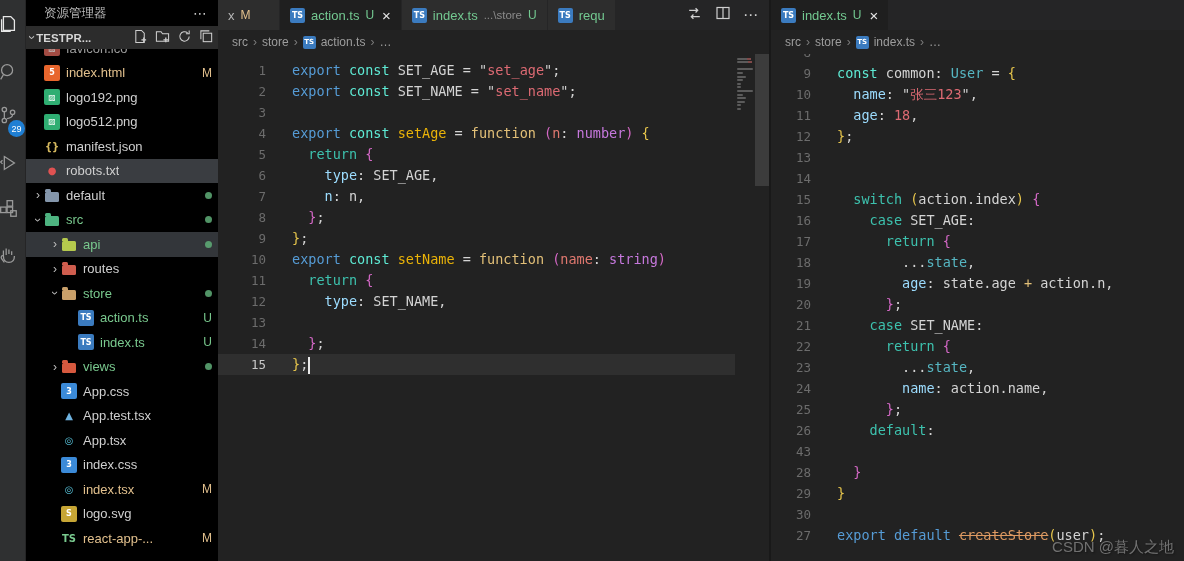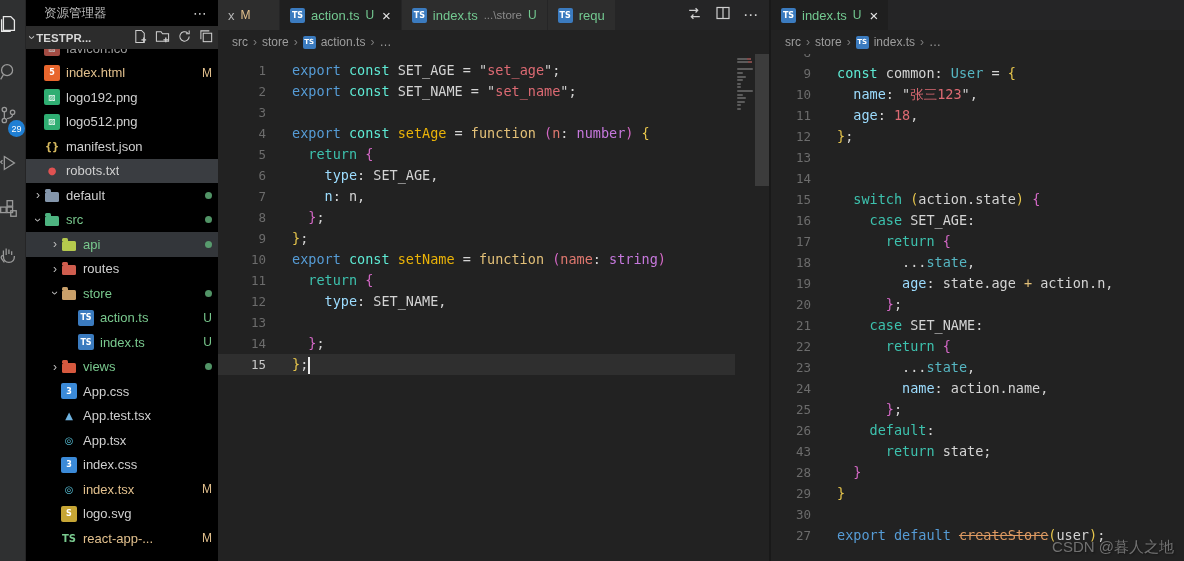--- a/index.html
+++ b/index.html
@@ -395,33 +395,33 @@
       </div>
       <div class="codewrap">
         <div class="code" id="code-right">
             <div class="line" style="margin-top: -12px;"><span class="lnum">8</span><span class="lcode"></span></div>
             <div class="line"><span class="lnum">9</span><span class="lcode"><span class="tk-cst">const </span><span class="tk-txt">common: </span><span class="tk-typ2">User </span><span class="tk-op">= </span><span class="tk-b1">{</span></span></div>
             <div class="line"><span class="lnum">10</span><span class="lcode"><span class="tk-txt">  </span><span class="tk-prop">name</span><span class="tk-txt">: </span><span class="tk-q">"</span><span class="tk-str">张三123</span><span class="tk-q">"</span><span class="tk-txt">,</span></span></div>
             <div class="line"><span class="lnum">11</span><span class="lcode"><span class="tk-txt">  </span><span class="tk-prop">age</span><span class="tk-txt">: </span><span class="tk-num">18</span><span class="tk-txt">,</span></span></div>
             <div class="line"><span class="lnum">12</span><span class="lcode"><span class="tk-b1">}</span><span class="tk-txt">;</span></span></div>
             <div class="line"><span class="lnum">13</span><span class="lcode"></span></div>
             <div class="line"><span class="lnum">14</span></div>
-            <div class="line"><span class="lnum">15</span><span class="lcode"><span class="tk-txt">  </span><span class="tk-ctl">switch </span><span class="tk-b1">(</span><span class="tk-txt">action.state</span><span class="tk-b1">) </span><span class="tk-b2">{</span></span></div>
+            <div class="line"><span class="lnum">15</span><span class="lcode"><span class="tk-txt">  </span><span class="tk-ctl">switch </span><span class="tk-b1">(</span><span class="tk-txt">action.index</span><span class="tk-b1">) </span><span class="tk-b2">{</span></span></div>
             <div class="line"><span class="lnum">16</span><span class="lcode"><span class="tk-txt">    </span><span class="tk-ctl">case </span><span class="tk-txt">SET_AGE:</span></span></div>
             <div class="line"><span class="lnum">17</span><span class="lcode"><span class="tk-txt">      </span><span class="tk-ctl">return </span><span class="tk-b2">{</span></span></div>
             <div class="line"><span class="lnum">18</span><span class="lcode"><span class="tk-txt">        ...</span><span class="tk-typ2">state</span><span class="tk-txt">,</span></span></div>
             <div class="line"><span class="lnum">19</span><span class="lcode"><span class="tk-txt">        </span><span class="tk-prop">age</span><span class="tk-txt">: state.age </span><span class="tk-plus">+ </span><span class="tk-txt">action.n,</span></span></div>
             <div class="line"><span class="lnum">20</span><span class="lcode"><span class="tk-txt">      </span><span class="tk-b2">}</span><span class="tk-txt">;</span></span></div>
             <div class="line"><span class="lnum">21</span><span class="lcode"><span class="tk-txt">    </span><span class="tk-ctl">case </span><span class="tk-txt">SET_NAME:</span></span></div>
             <div class="line"><span class="lnum">22</span><span class="lcode"><span class="tk-txt">      </span><span class="tk-ctl">return </span><span class="tk-b2">{</span></span></div>
             <div class="line"><span class="lnum">23</span><span class="lcode"><span class="tk-txt">        ...</span><span class="tk-typ2">state</span><span class="tk-txt">,</span></span></div>
             <div class="line"><span class="lnum">24</span><span class="lcode"><span class="tk-txt">        </span><span class="tk-prop">name</span><span class="tk-txt">: action.name,</span></span></div>
             <div class="line"><span class="lnum">25</span><span class="lcode"><span class="tk-txt">      </span><span class="tk-b2">}</span><span class="tk-txt">;</span></span></div>
             <div class="line"><span class="lnum">26</span><span class="lcode"><span class="tk-txt">    </span><span class="tk-ctl">default</span><span class="tk-txt">:</span></span></div>
-            <div class="line"><span class="lnum">43</span><span class="lcode"><span class="tk-txt">      </span><span class="tk-ctl">return </span><span class="tk-txt">state;</span></span></div>
+            <div class="line"><span class="lnum">43</span></div>
             <div class="line"><span class="lnum">28</span><span class="lcode"><span class="tk-txt">  </span><span class="tk-b2">}</span></span></div>
             <div class="line"><span class="lnum">29</span><span class="lcode"><span class="tk-b1">}</span></span></div>
             <div class="line"><span class="lnum">30</span><span class="lcode"></span></div>
             <div class="line"><span class="lnum">27</span><span class="lcode"><span class="tk-kw">export </span><span class="tk-kw">default </span><span class="tk-dep">createStore</span><span class="tk-b1">(</span><span class="tk-txt">user</span><span class="tk-b1">)</span><span class="tk-txt">;</span></span></div>
           </div>
       </div>
       <div class="watermark">CSDN @暮人之地</div>
     </div>
 
   </div>

